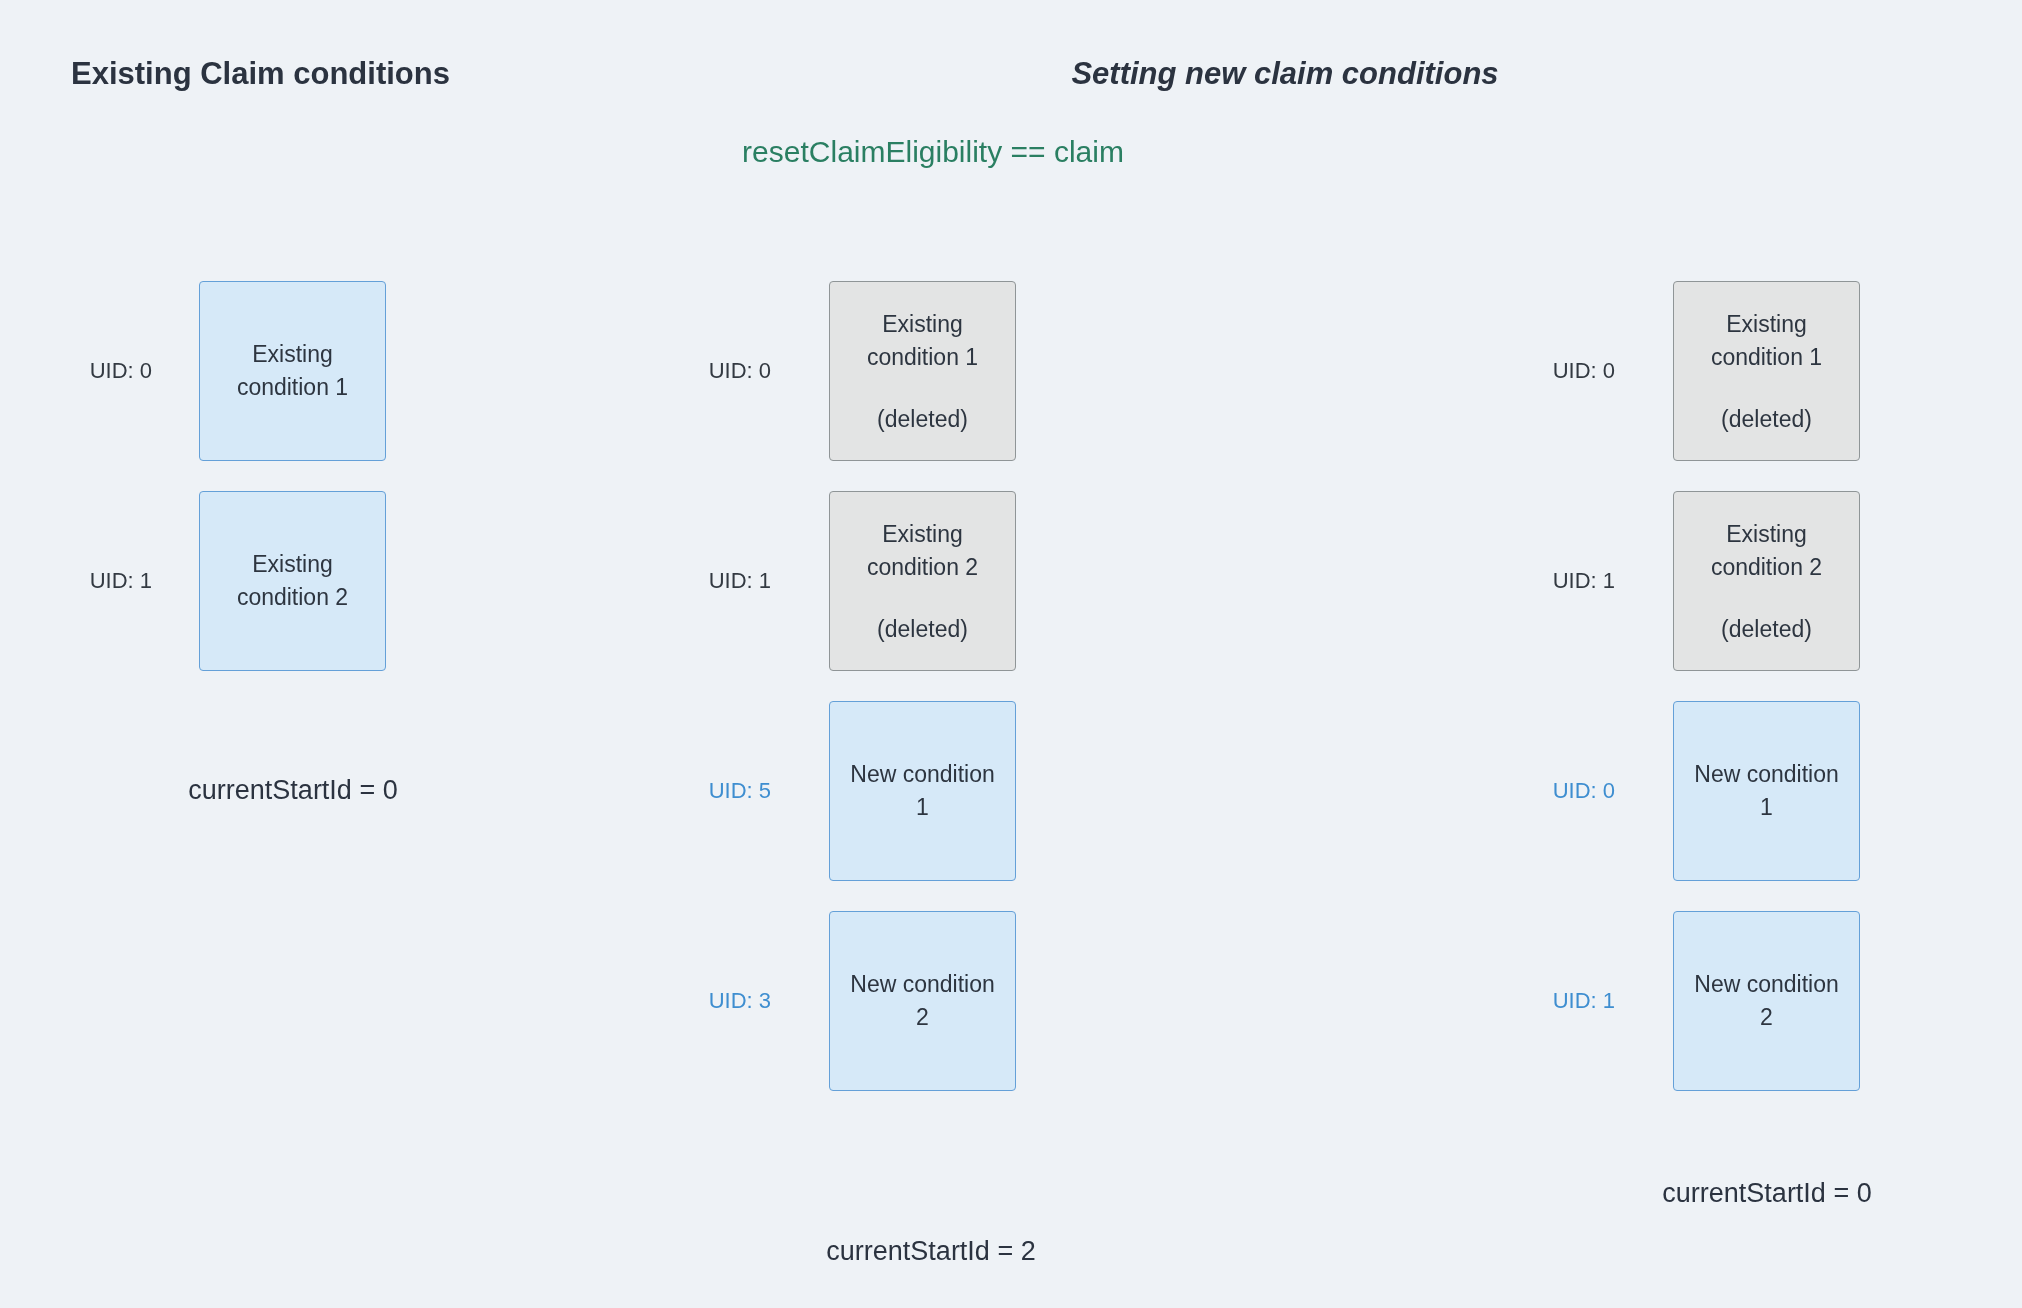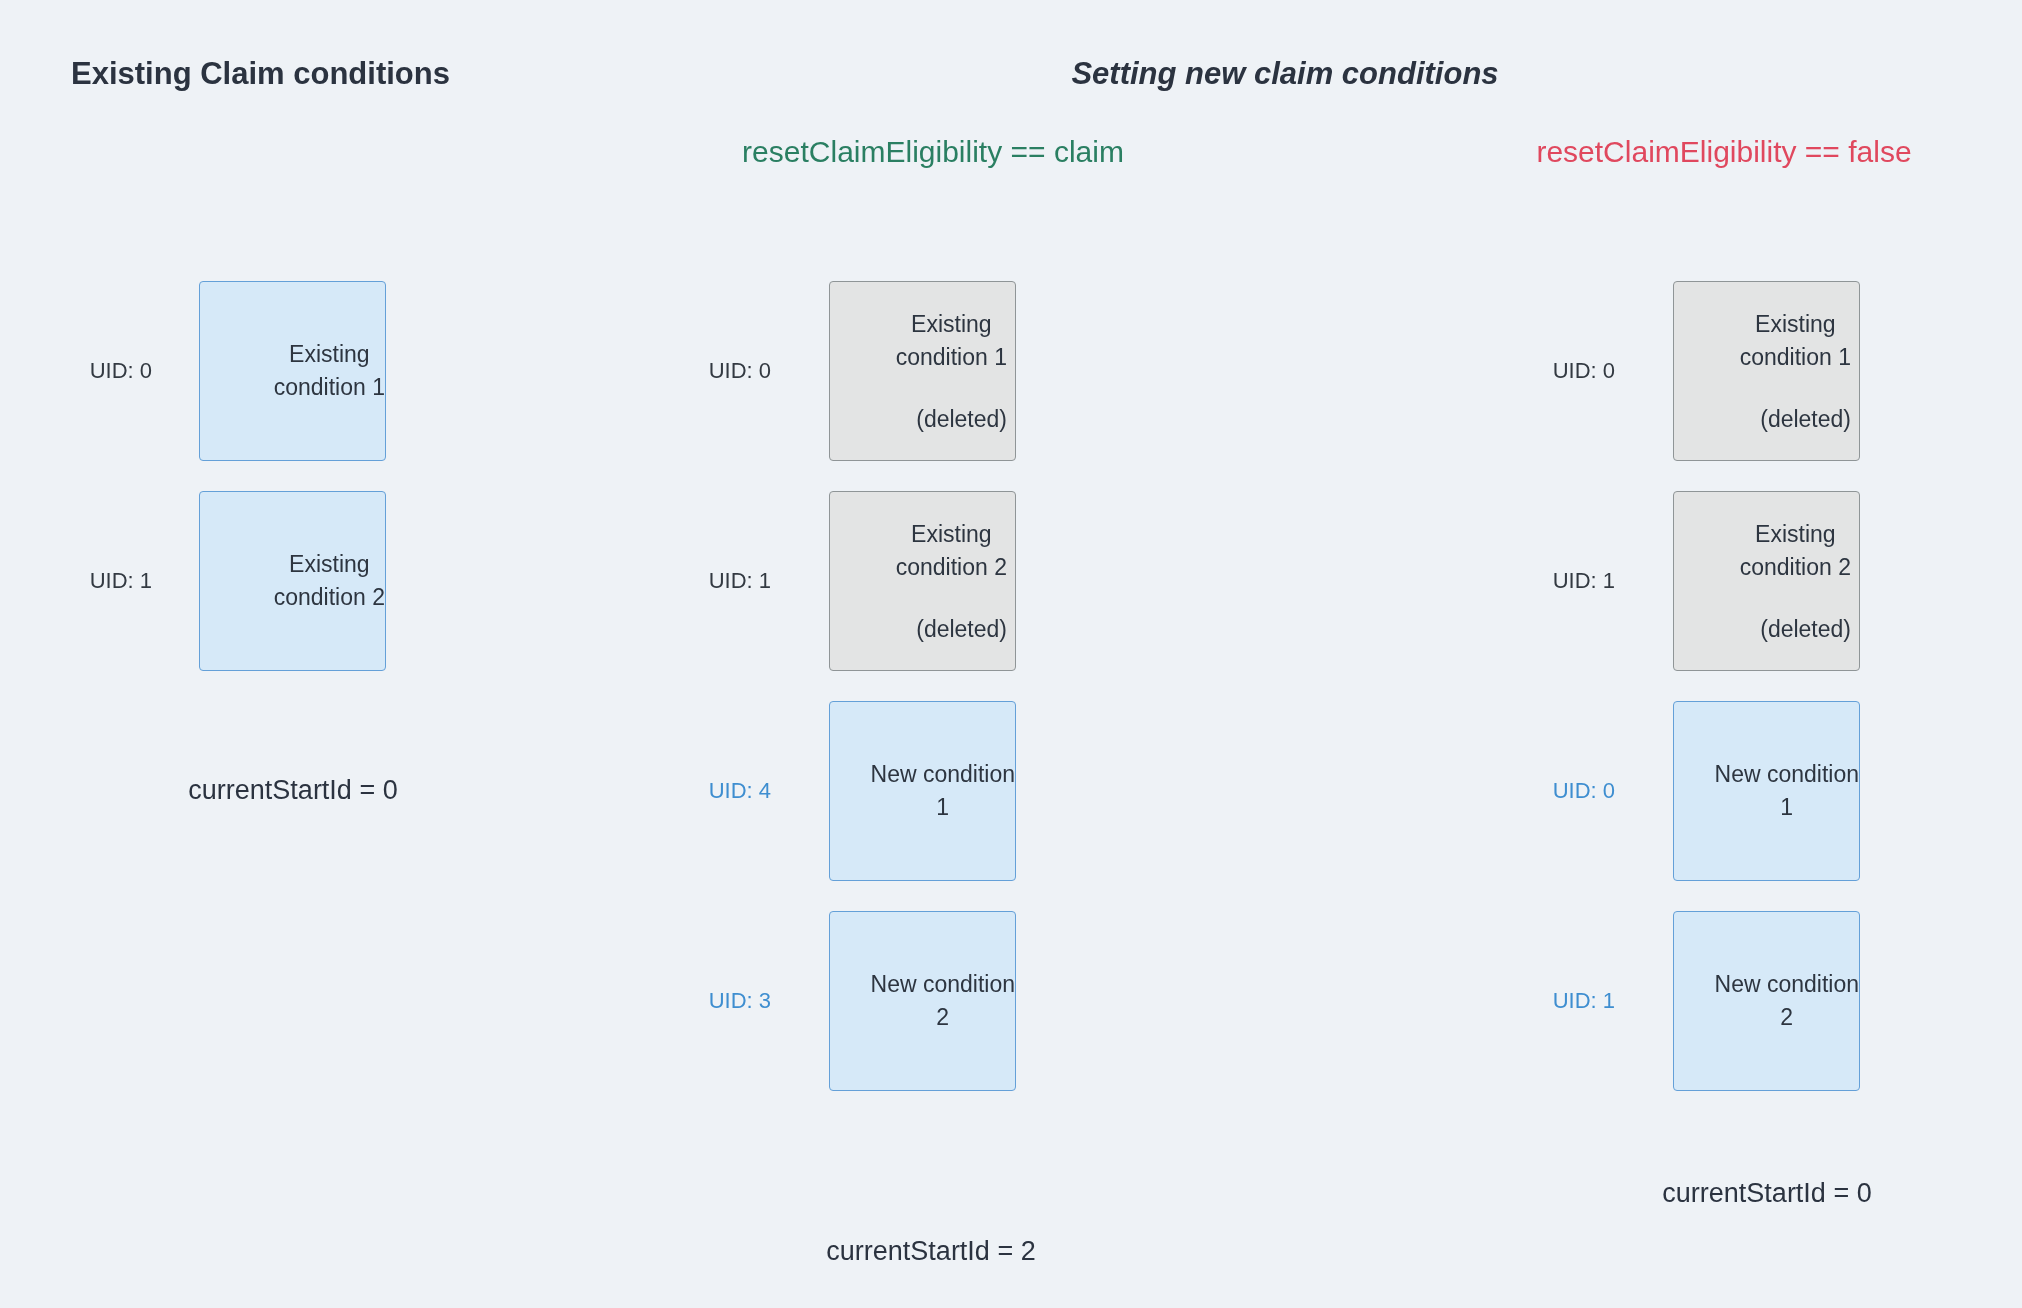--- a/index.html
+++ b/index.html
@@ -71,21 +71,21 @@
   .gap-sm { width: 47px; flex: none; }
   .gap-lg { width: 58px; flex: none; }
 
   .box {
     width: 187px;
     height: 180px;
     box-sizing: border-box;
     border-radius: 4px;
     display: flex;
     flex-direction: column;
-    align-items: flex-end;
+    align-items: center;
     justify-content: center;
     text-align: center;
     font-size: 23px;
     line-height: 1.42;
     color: #2d3540;
     flex: none;
   }
   .box.blue {
     background: #d6e9f8;
     border: 1.6px solid #64a0d8;
@@ -115,21 +115,20 @@
 </style>
 </head>
 <body>
 
 <div class="page">
 
   <div class="title left">Existing Claim conditions</div>
   <div class="title center-col">Setting new claim conditions</div>
 
   <div class="subtitle green">resetClaimEligibility == claim</div>
-  <div class="subtitle red">resetClaimEligibility == false</div>
 
   <div class="col col-existing">
     <div class="row">
       <div class="uid">UID: 0</div>
       <div class="gap-sm"></div>
       <div class="box blue">
         <div class="box-lines">
           <div>Existing</div>
           <div>condition 1</div>
         </div>
@@ -165,21 +164,21 @@
       <div class="gap-lg"></div>
       <div class="box gray deleted">
         <div class="box-lines">
           <div>Existing</div>
           <div>condition 2</div>
         </div>
         <div class="box-note">(deleted)</div>
       </div>
     </div>
     <div class="row">
-      <div class="uid blue">UID: 4</div>
+      <div class="uid blue">UID: 5</div>
       <div class="gap-lg"></div>
       <div class="box blue">
         <div class="box-lines">
           <div>New condition</div>
           <div>1</div>
         </div>
       </div>
     </div>
     <div class="row">
       <div class="uid blue">UID: 3</div>

